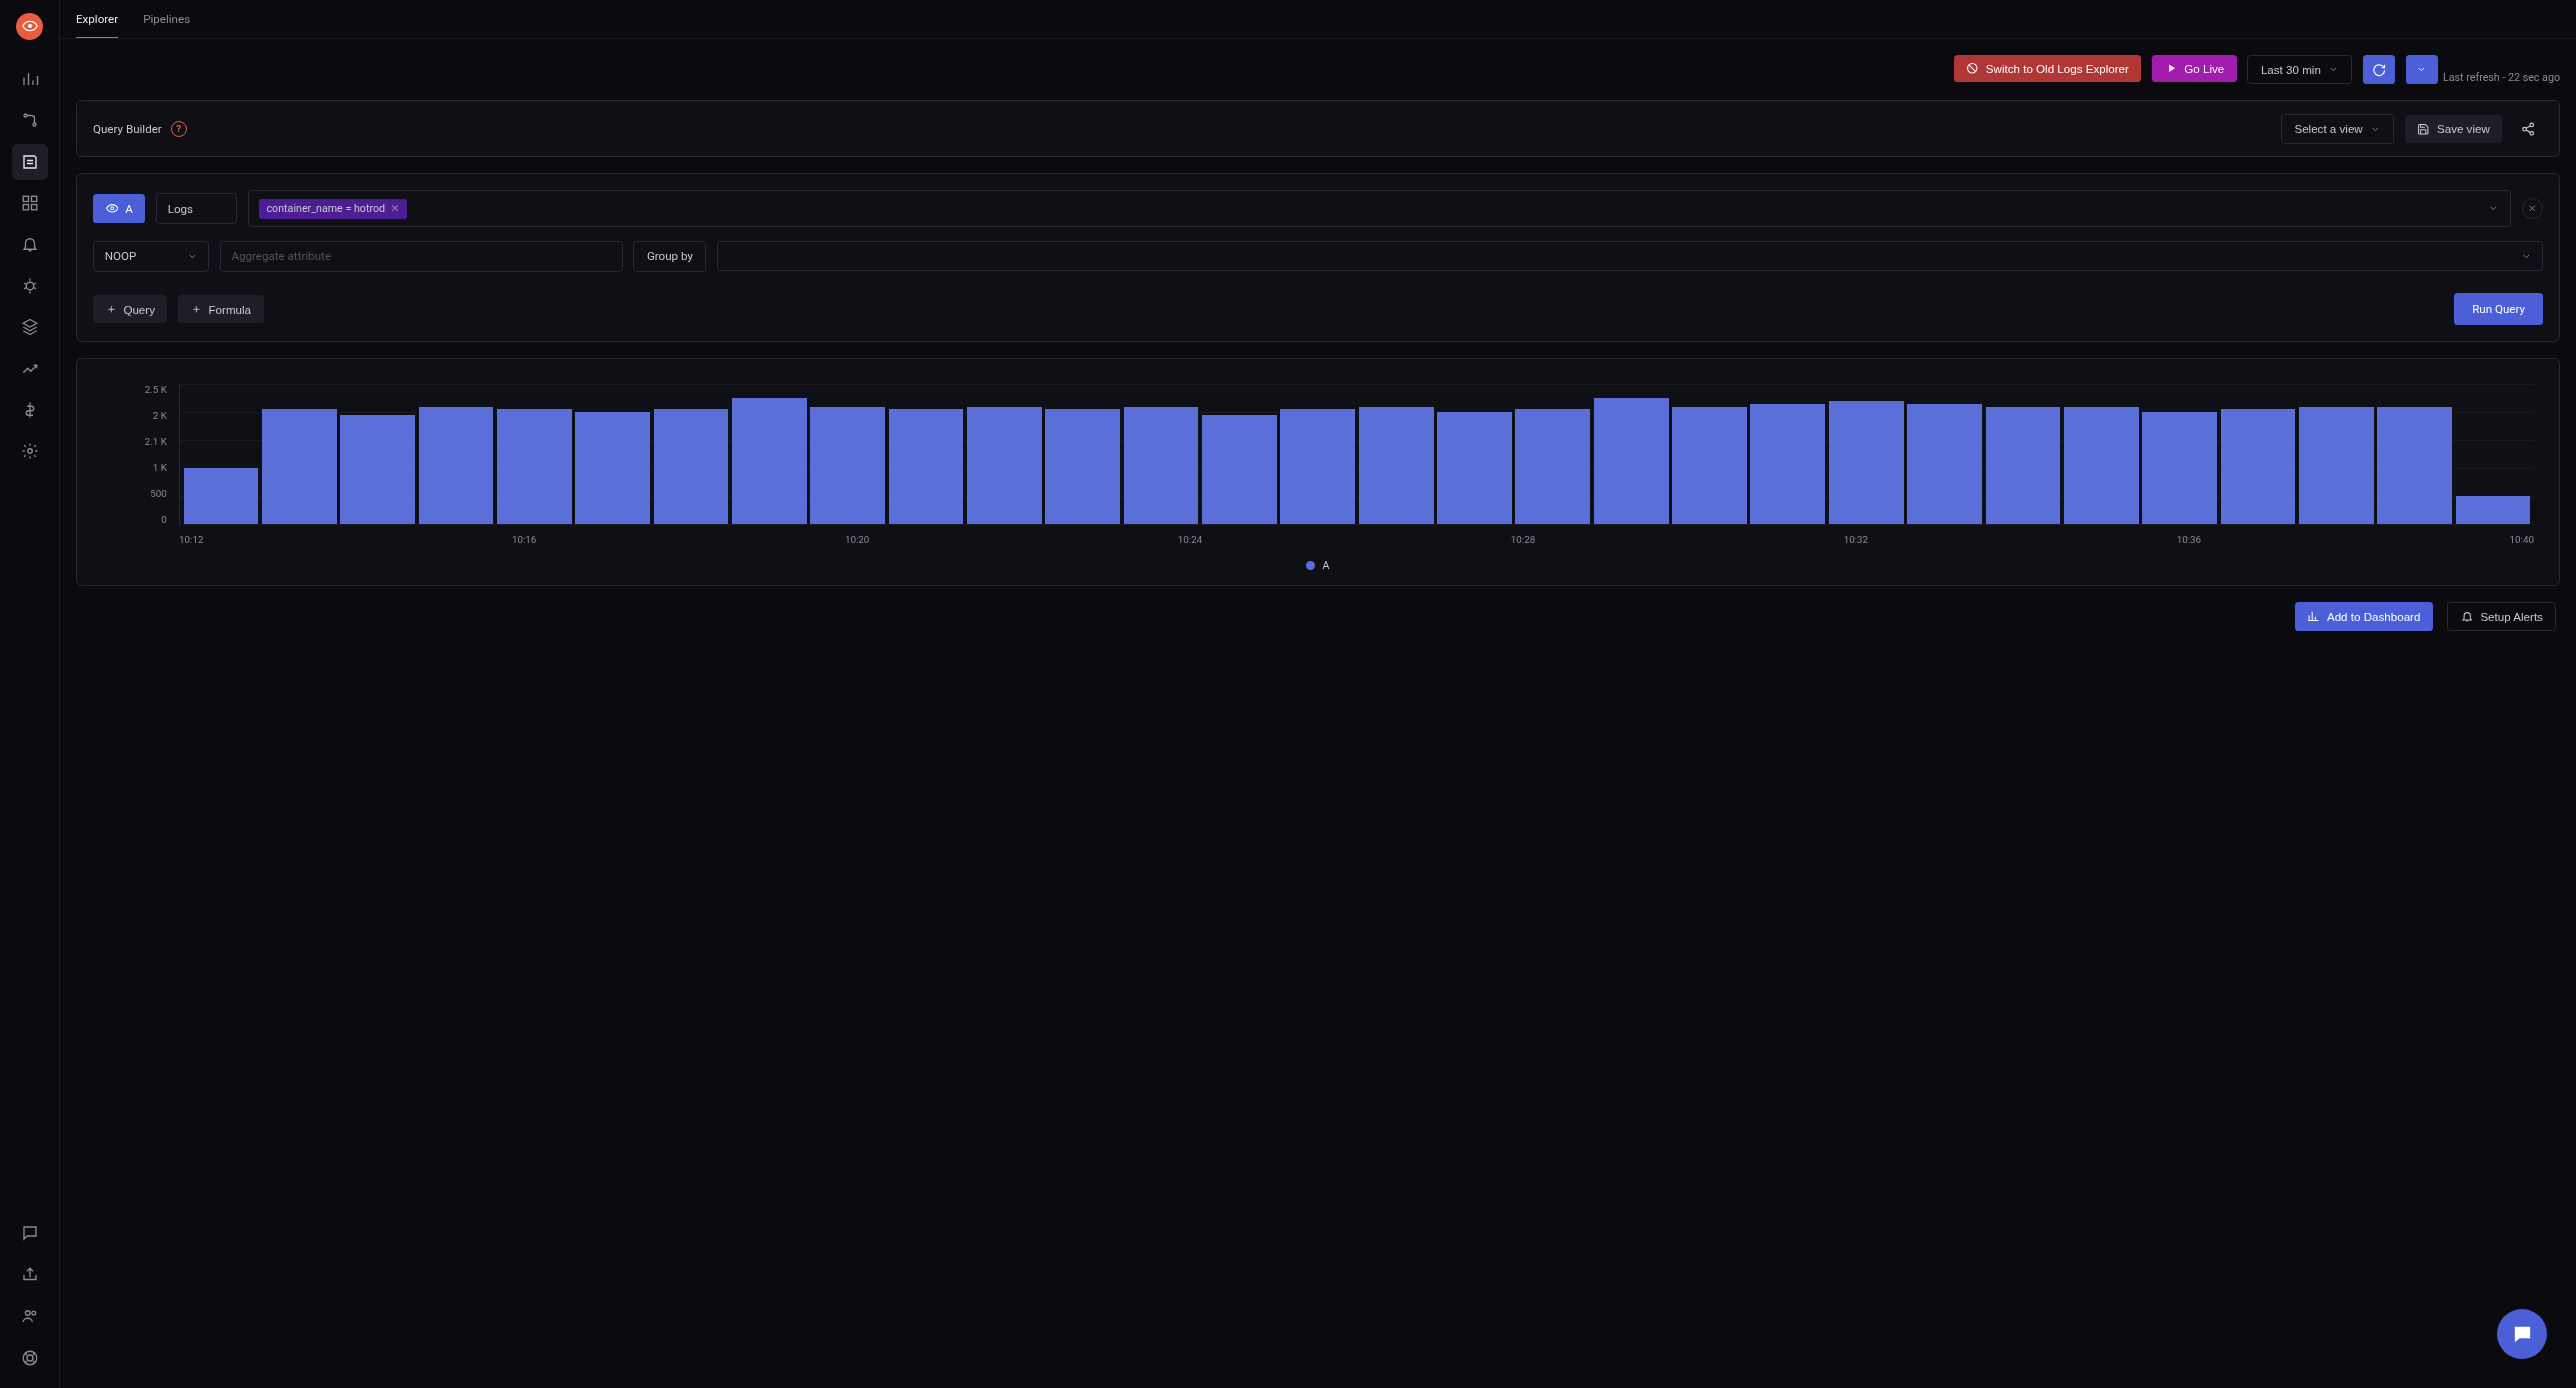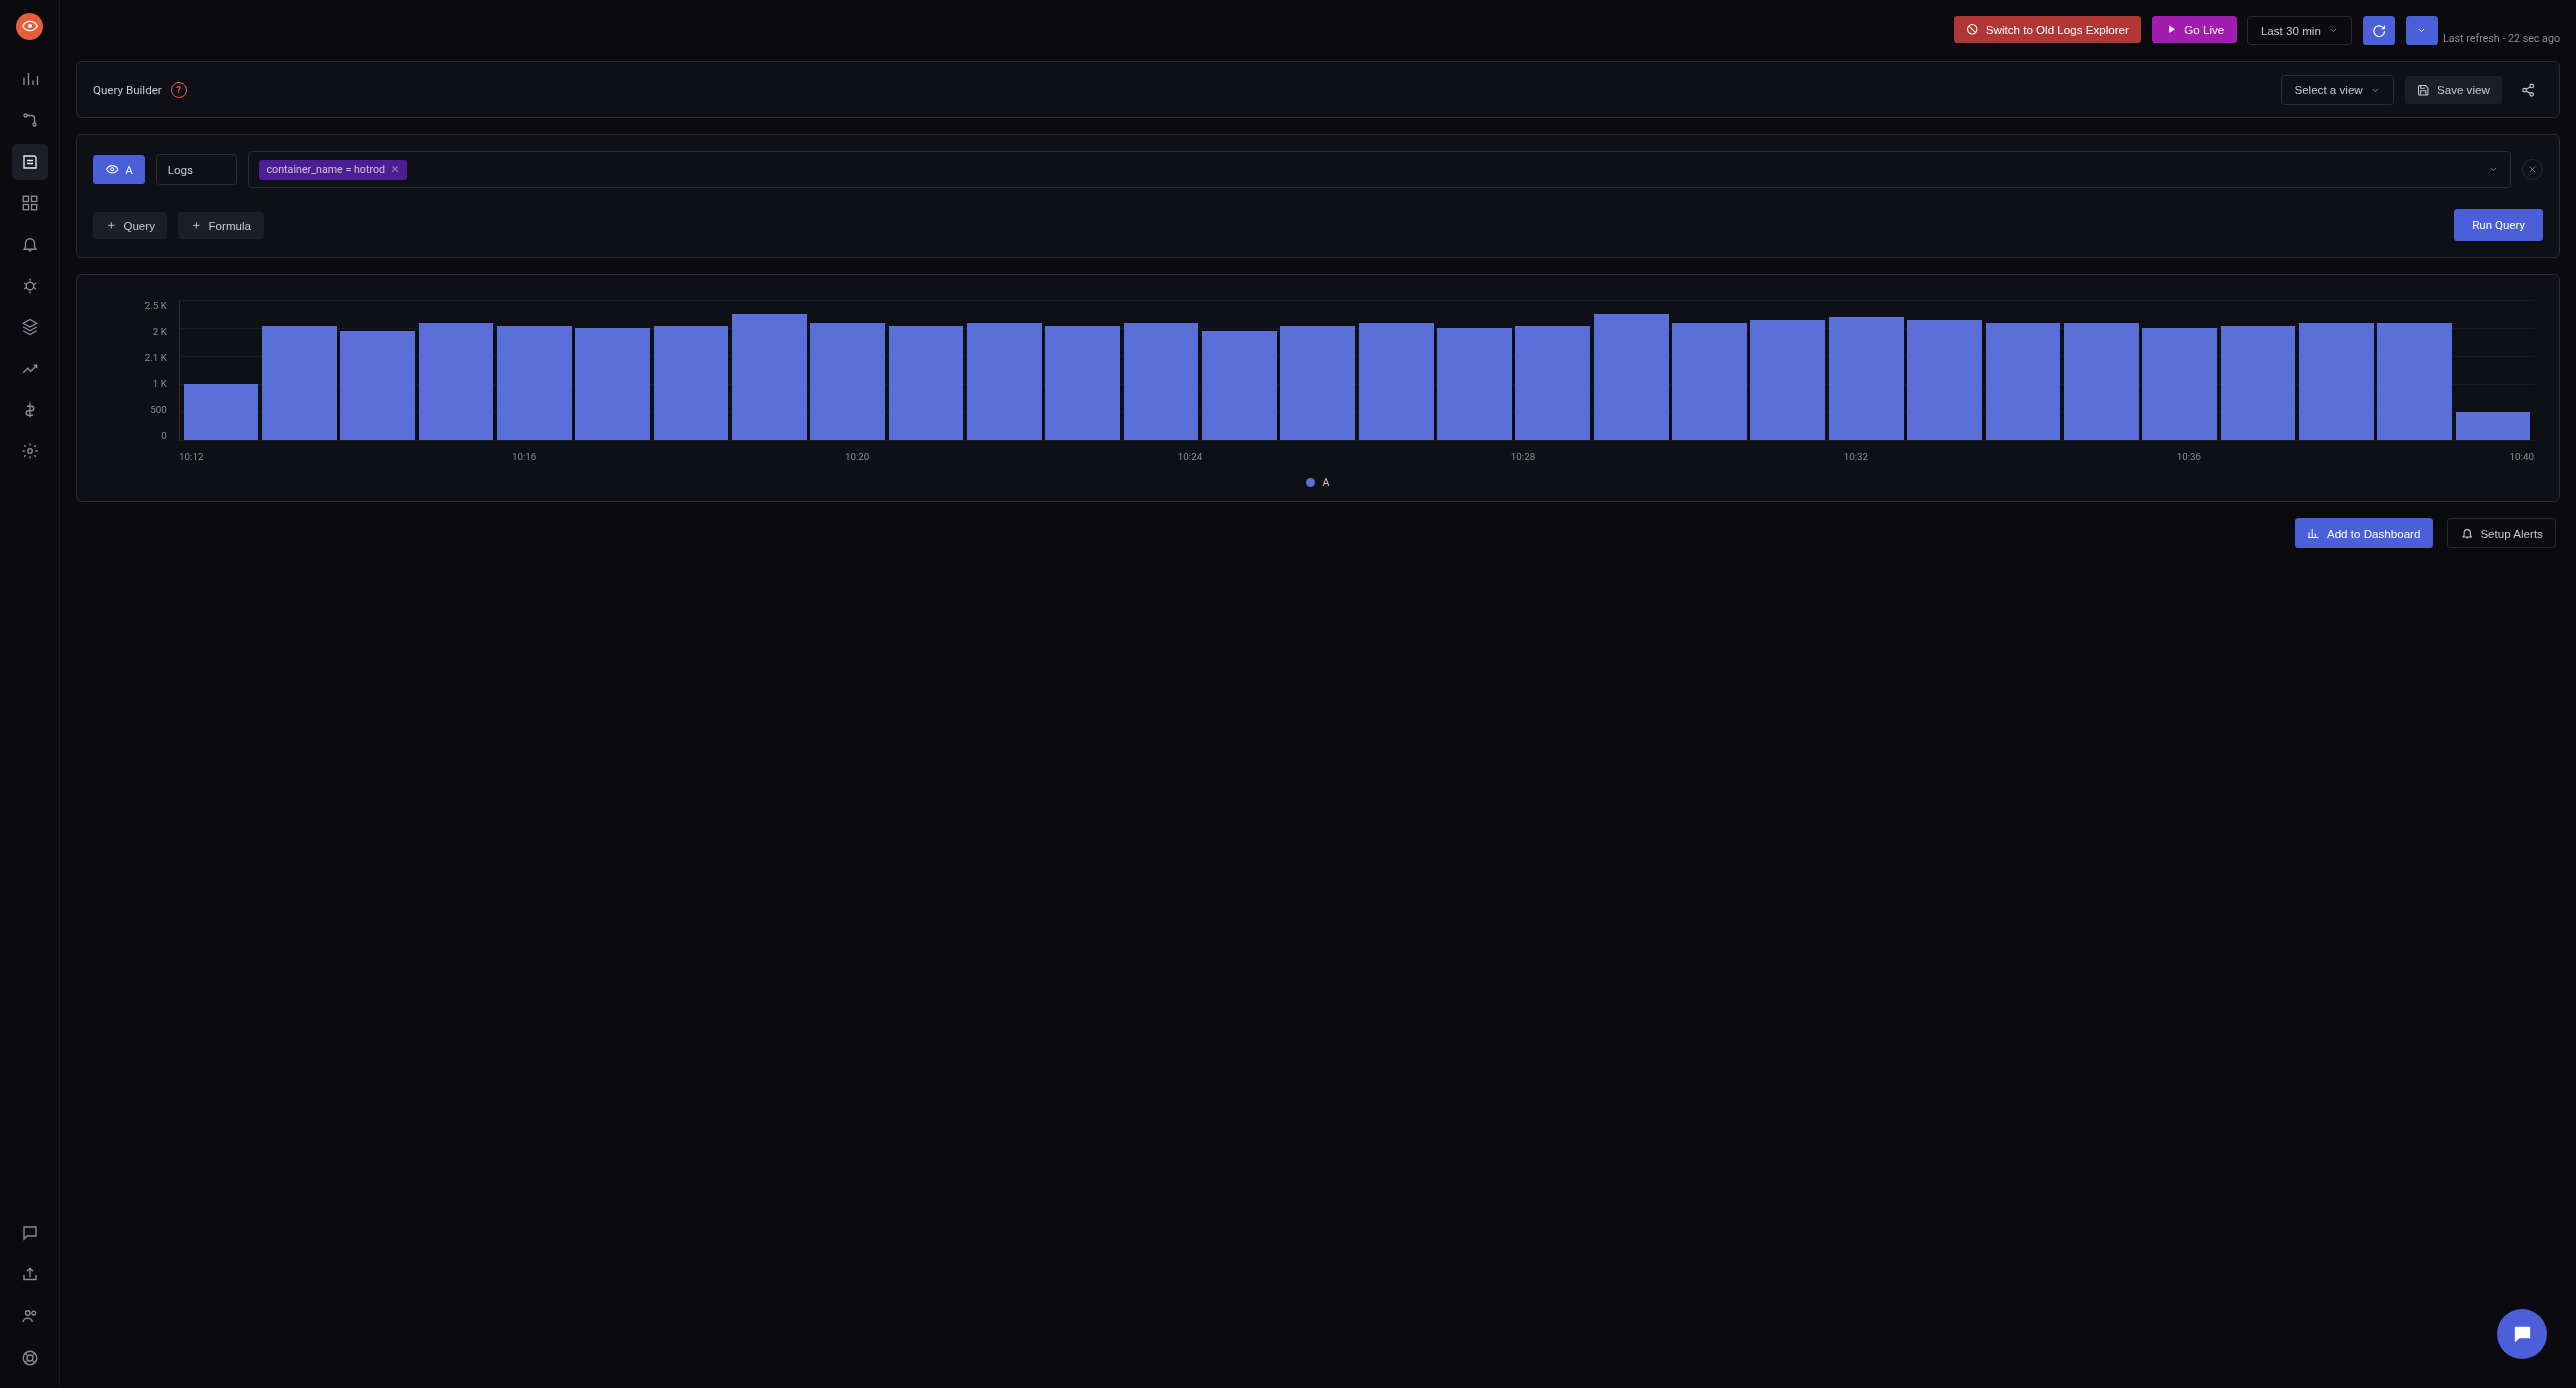--- a/index.html
+++ b/index.html
@@ -220,20 +220,24 @@
           <circle cx="12" cy="12" r="9"></circle>
           <circle cx="12" cy="12" r="4"></circle>
           <path d="M5 5l3 3M16 16l3 3M5 19l3-3M16 8l3-3"></path>
         </svg>
       </div>
   </div>
 </div>
 
 <div class="main">
 
+  <div class="tabbar">
+    <div class="tab active">Explorer</div>
+    <div class="tab">Pipelines</div>
+  </div>
 
   <div class="content">
 
     <div class="toprow">
       <button class="btn btn-red">
         <svg width="12.5" height="12.5" viewBox="0 0 24 24" fill="none" stroke="#fff" stroke-width="2">
             <circle cx="12" cy="12" r="9"></circle>
             <path d="M6 6l12 12"></path>
           </svg>
         <span>Switch to Old Logs Explorer</span>
@@ -321,20 +325,39 @@
               <path d="M6 9l6 6 6-6"></path>
             </svg>
         </div>
         <div class="row-close">
           <svg width="10.7" height="10.7" viewBox="0 0 24 24" fill="none" stroke="#8b8b99" stroke-width="2">
               <path d="M6 6l12 12M6 18L18 6"></path>
             </svg>
         </div>
       </div>
 
+      <div class="query-row2">
+        <div class="select-box noop-box">
+          <span>NOOP</span>
+          <svg class="chev" viewBox="0 0 24 24" fill="none" stroke="#8b8b99" stroke-width="2">
+              <path d="M6 9l6 6 6-6"></path>
+            </svg>
+        </div>
+        <div class="select-box agg-box">
+          <span class="placeholder">Aggregate attribute</span>
+        </div>
+        <div class="groupby-label">
+          <span>Group by</span>
+        </div>
+        <div class="select-box groupby-box">
+          <svg class="chev" viewBox="0 0 24 24" fill="none" stroke="#8b8b99" stroke-width="2" style="margin-left:auto;">
+              <path d="M6 9l6 6 6-6"></path>
+            </svg>
+        </div>
+      </div>
 
 
       <div class="formula-row">
         <div class="formula-btns">
           <button class="btn btn-dark">
             <svg width="10.7" height="10.7" viewBox="0 0 24 24" fill="none" stroke="#c9c9d1" stroke-width="2">
                 <path d="M12 5v14M5 12h14"></path>
               </svg>
             <span>Query</span>
           </button>

